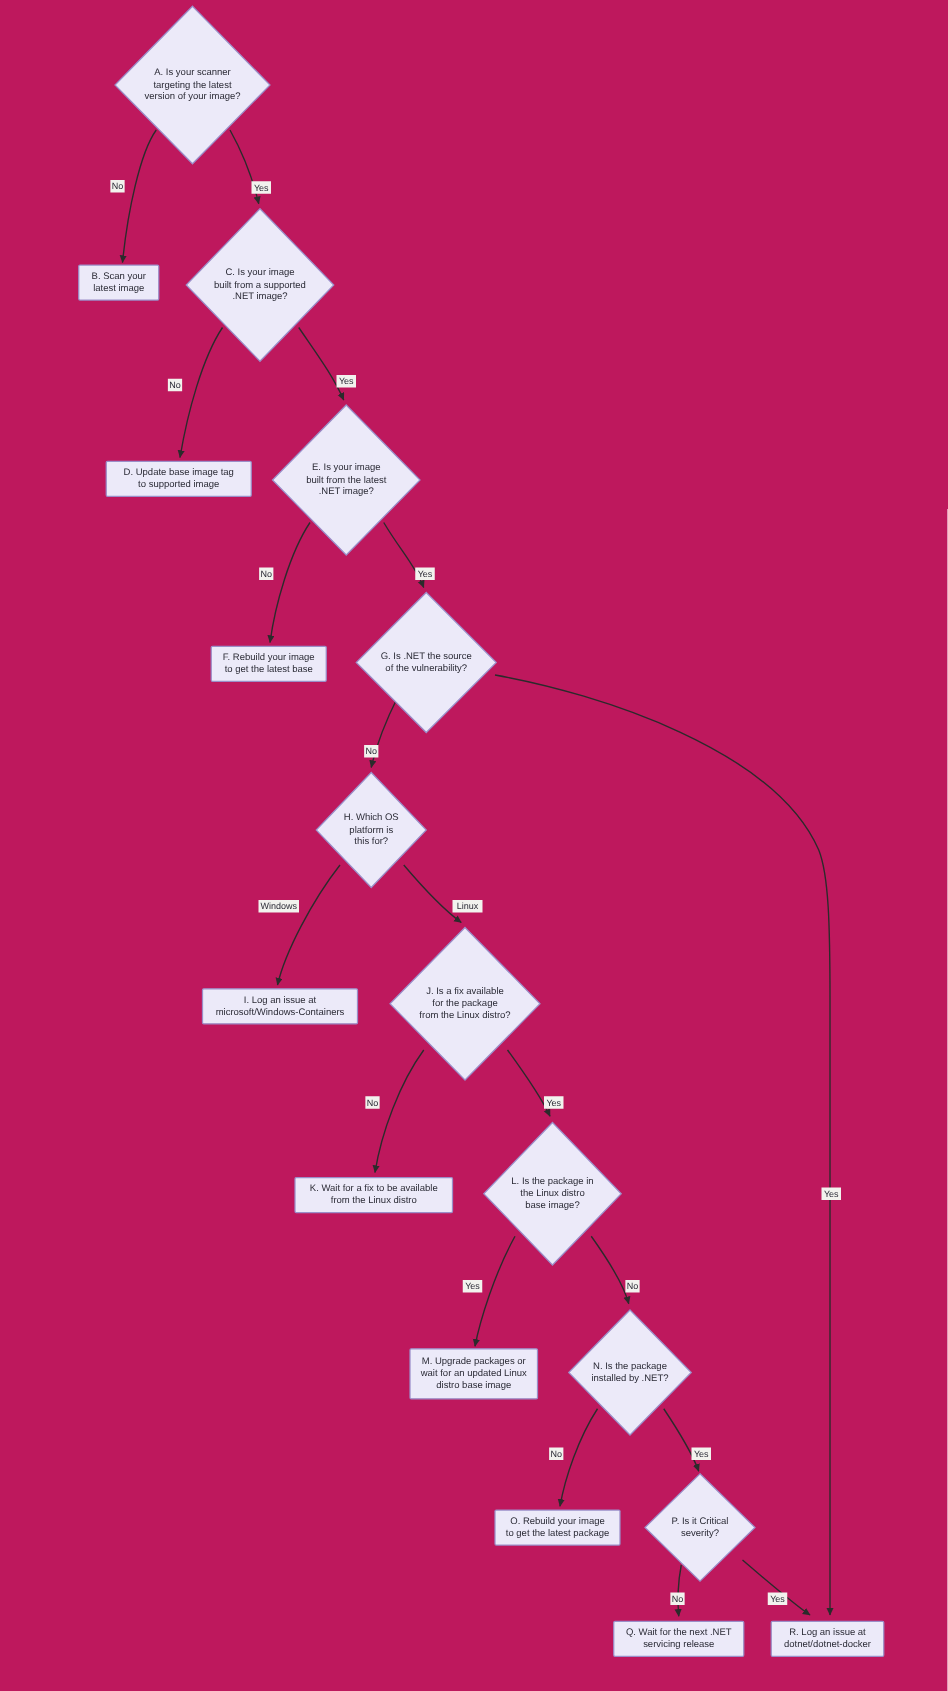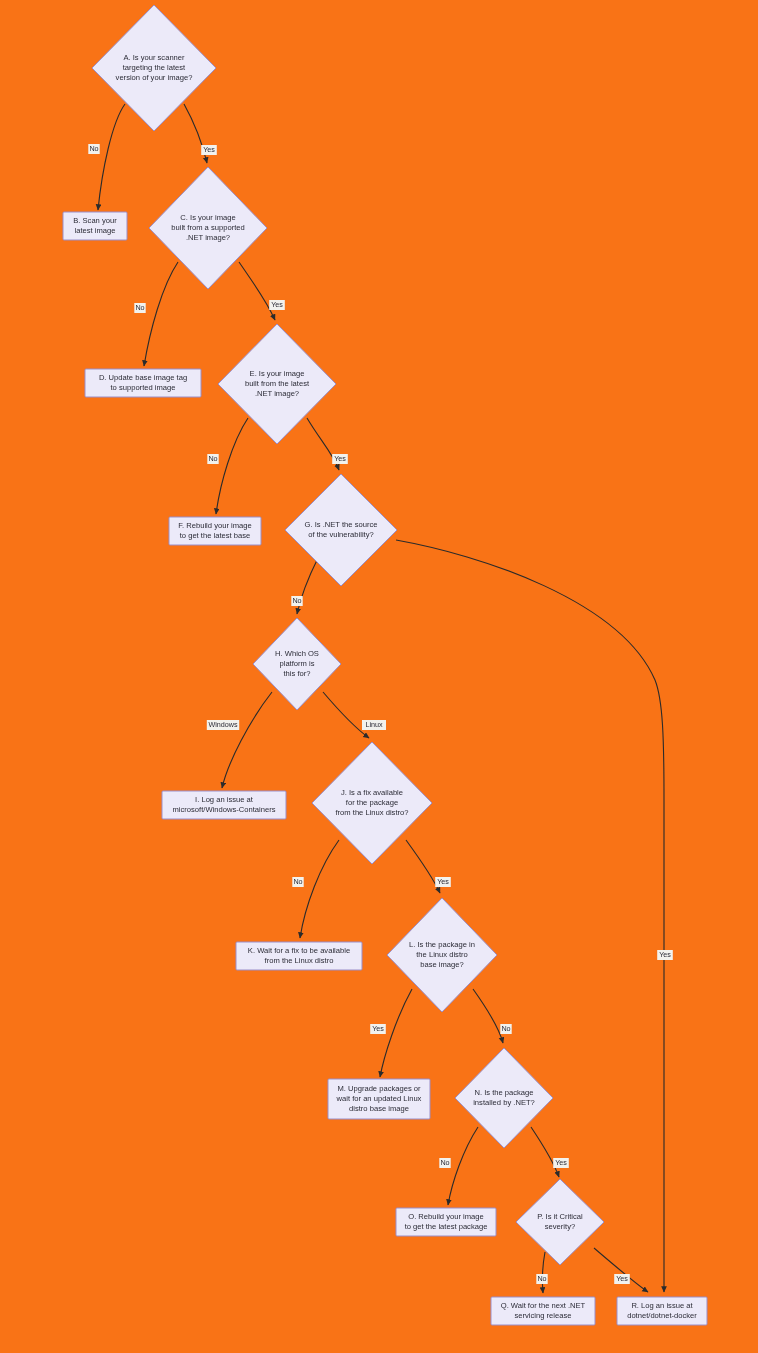--- a/index.html
+++ b/index.html
@@ -10,21 +10,21 @@
   body {
     width: 758px;
     height: 1353px;
     font-family: "Liberation Sans", sans-serif;
     overflow: hidden;
   }
   #flowchart-root {
     position: relative;
     width: 758px;
     height: 1353px;
-    background: #f97316;
+    background: #be185d;
   }
   svg#flow-svg {
     display: block;
     width: 758px;
     height: 1353px;
   }
   .node-shape {
     fill: #ECEAF9;
     stroke: #9B8EC9;
     stroke-width: 1;

